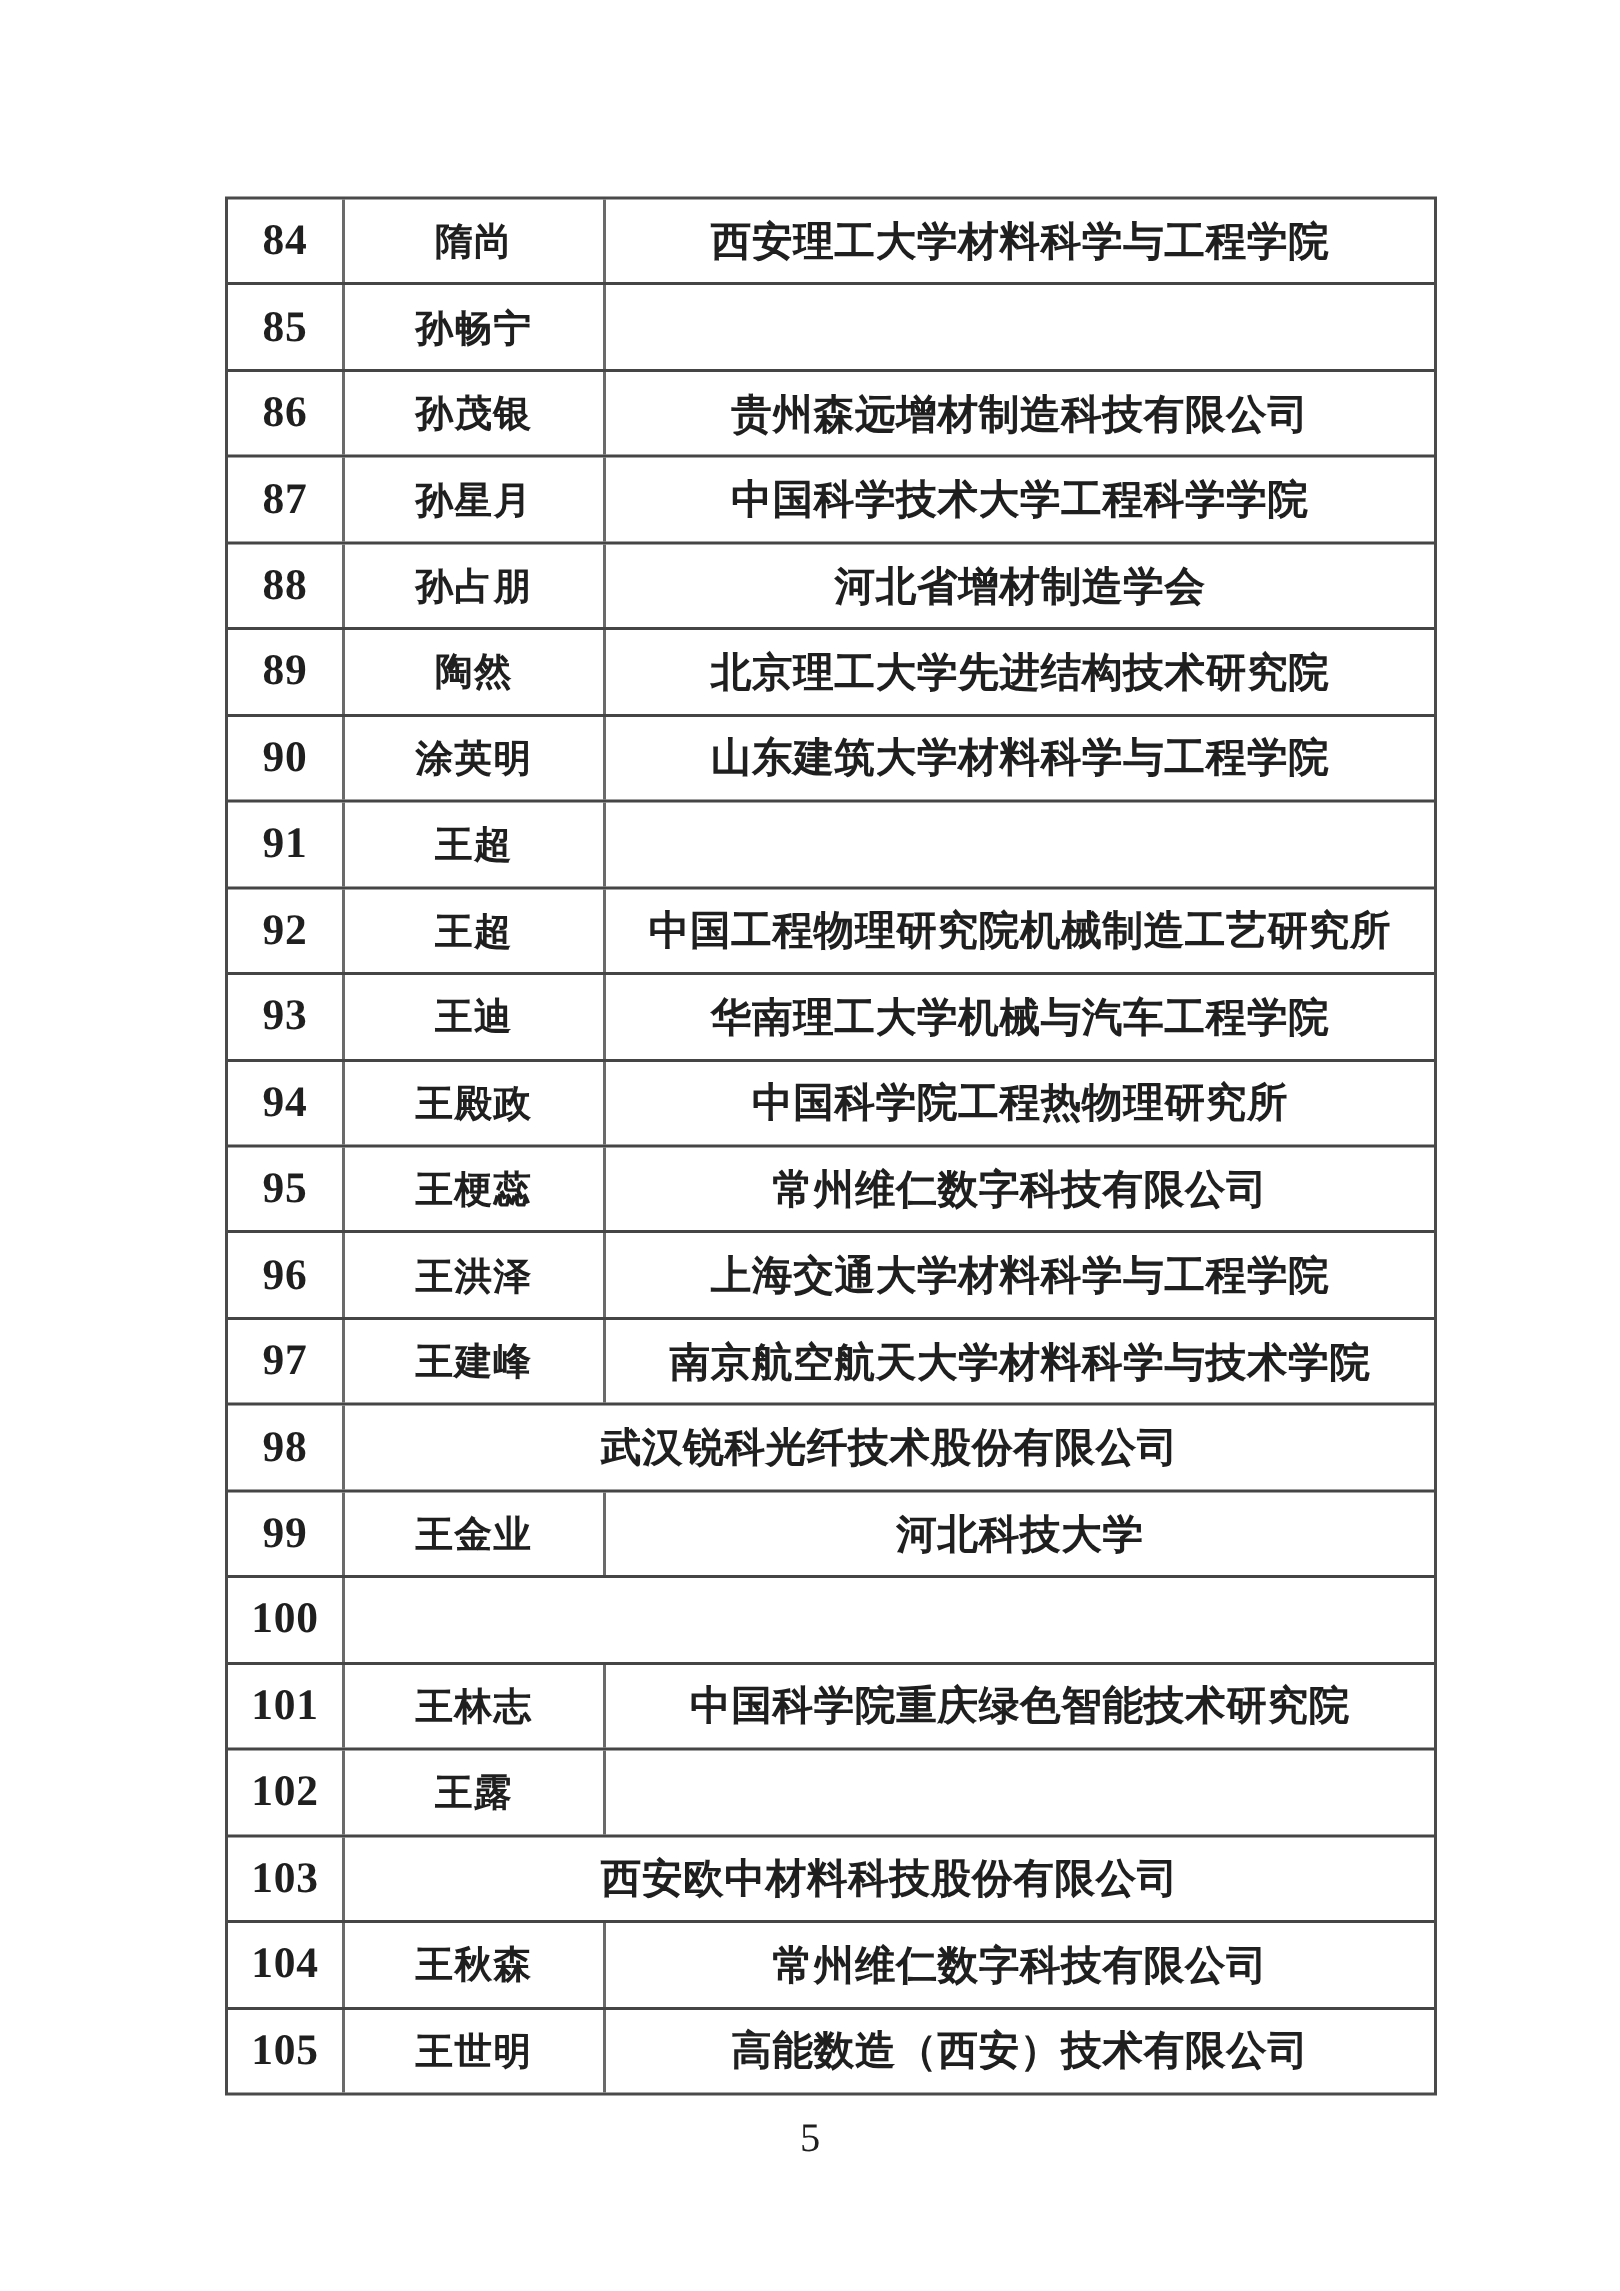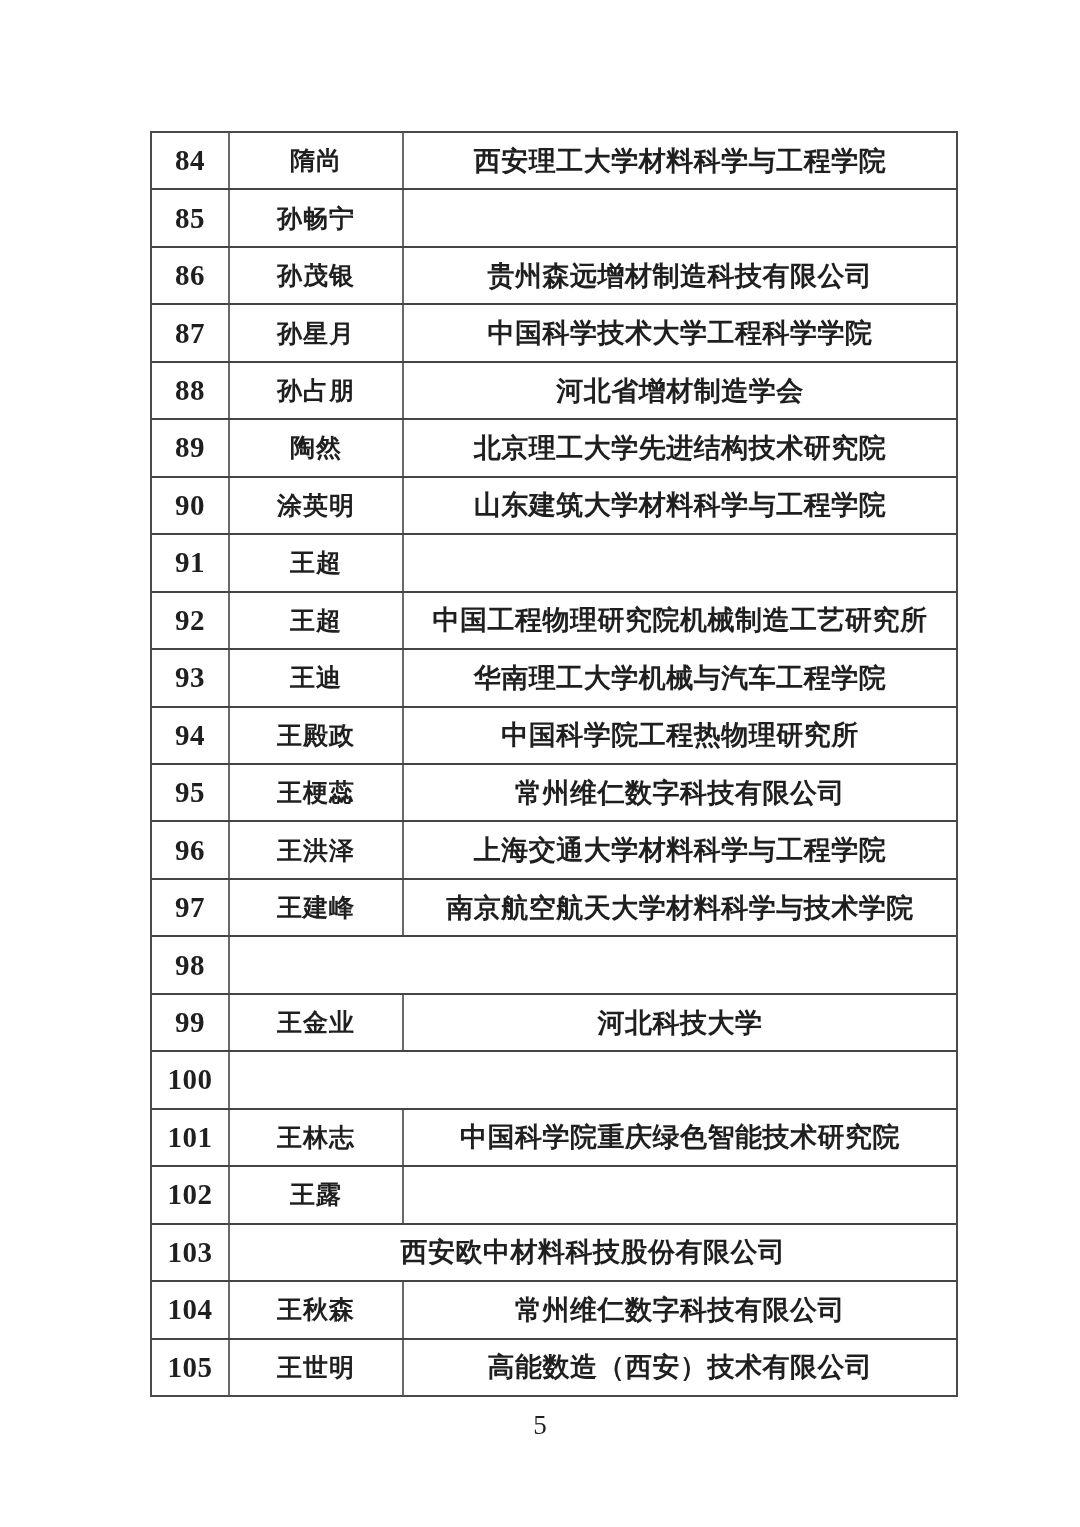--- a/index.html
+++ b/index.html
@@ -137,20 +137,21 @@
     <div class="cell c-name">王洪泽</div>
     <div class="cell c-org">上海交通大学材料科学与工程学院</div>
   </div>
       <div class="row">
     <div class="cell c-no">97</div>
     <div class="cell c-name">王建峰</div>
     <div class="cell c-org">南京航空航天大学材料科学与技术学院</div>
   </div>
       <div class="row">
     <div class="cell c-no">98</div>
+    <div class="cell c-org">武汉锐科光纤技术股份有限公司</div>
   </div>
       <div class="row">
     <div class="cell c-no">99</div>
     <div class="cell c-name">王金业</div>
     <div class="cell c-org">河北科技大学</div>
   </div>
       <div class="row">
     <div class="cell c-no">100</div>
   </div>
       <div class="row">

